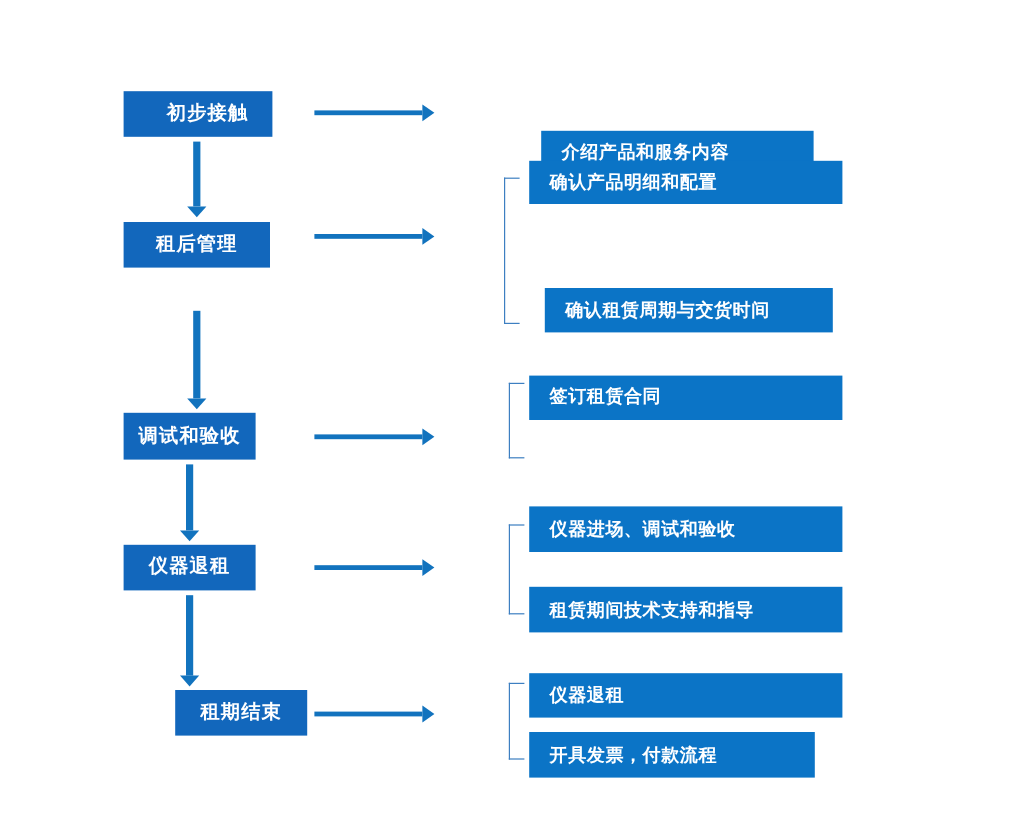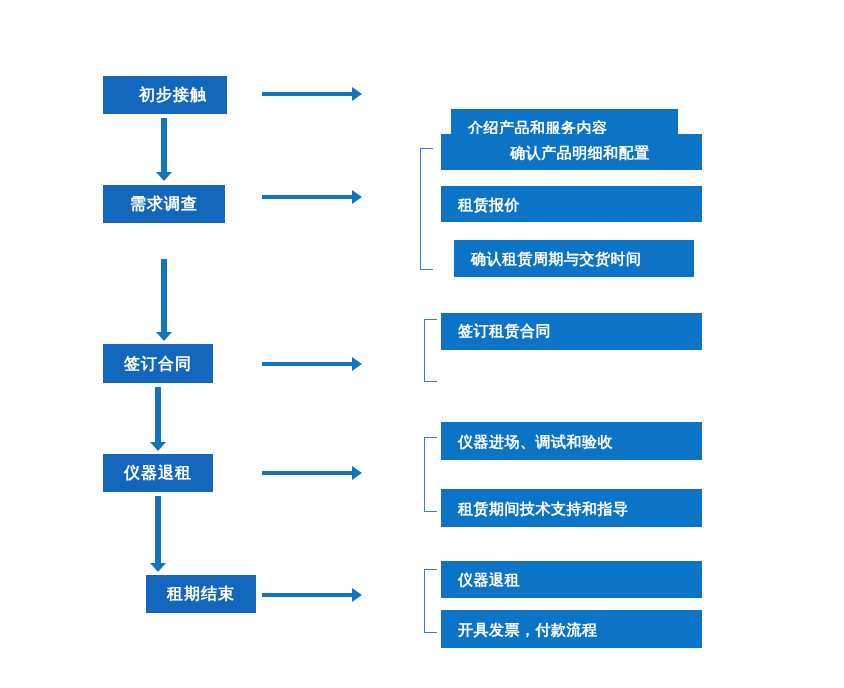--- a/index.html
+++ b/index.html
@@ -130,25 +130,25 @@
 <body>
 
 <div id="canvas">
 
 
   <div class="stage-box" style="left:103px; top:76px; width:108px; height:38px;padding-left:16px;">
     <span class="stage-label">初步接触</span>
   </div>
 
   <div class="stage-box" style="left:103px; top:185px; width:122px; height:38px;">
-    <span class="stage-label">需求调查</span>
+    <span class="stage-label">租后管理</span>
   </div>
 
   <div class="stage-box" style="left:103px; top:344px; width:110px; height:39px;">
-    <span class="stage-label">签订合同</span>
+    <span class="stage-label">调试和验收</span>
   </div>
 
   <div class="stage-box" style="left:103px; top:454px; width:110px; height:38px;">
     <span class="stage-label">仪器退租</span>
   </div>
 
   <div class="stage-box" style="left:103px; top:575px; width:110px; height:38px;margin-left:43px;">
     <span class="stage-label">租期结束</span>
   </div>
 
@@ -202,27 +202,24 @@
   <div class="bracket" style="left:424px; top:319px; width:13px; height:63px;"></div>
 
   <div class="bracket" style="left:424px; top:437px; width:13px; height:75px;"></div>
 
   <div class="bracket" style="left:424px; top:569px; width:13px; height:64px;"></div>
 
   <div class="detail-box" style="left:451px; top:78px; width:227px; height:36px;margin-top:31px;">
     <span class="detail-label">介绍产品和服务内容</span>
   </div>
 
-  <div class="detail-box" style="left:441px; top:134px; width:261px; height:36px;justify-content:center;">
+  <div class="detail-box" style="left:441px; top:134px; width:261px; height:36px;">
     <span class="detail-label">确认产品明细和配置</span>
   </div>
 
-  <div class="detail-box" style="left:441px; top:186px; width:261px; height:36px;">
-    <span class="detail-label">租赁报价</span>
-  </div>
 
   <div class="detail-box" style="left:441px; top:240px; width:240px; height:37px;margin-left:13px;">
     <span class="detail-label">确认租赁周期与交货时间</span>
   </div>
 
   <div class="detail-box" style="left:441px; top:313px; width:261px; height:37px;font-family:Liberation Serif, serif;">
     <span class="detail-label">签订租赁合同</span>
   </div>
 
 
@@ -231,17 +228,17 @@
   </div>
 
   <div class="detail-box" style="left:441px; top:489px; width:261px; height:38px;">
     <span class="detail-label">租赁期间技术支持和指导</span>
   </div>
 
   <div class="detail-box" style="left:441px; top:561px; width:261px; height:37px;">
     <span class="detail-label">仪器退租</span>
   </div>
 
-  <div class="detail-box" style="left:441px; top:610px; width:261px; height:38px;">
+  <div class="detail-box" style="left:441px; top:610px; width:238px; height:38px;">
     <span class="detail-label">开具发票，付款流程</span>
   </div>
 
 </div>
 
 </body></html>

